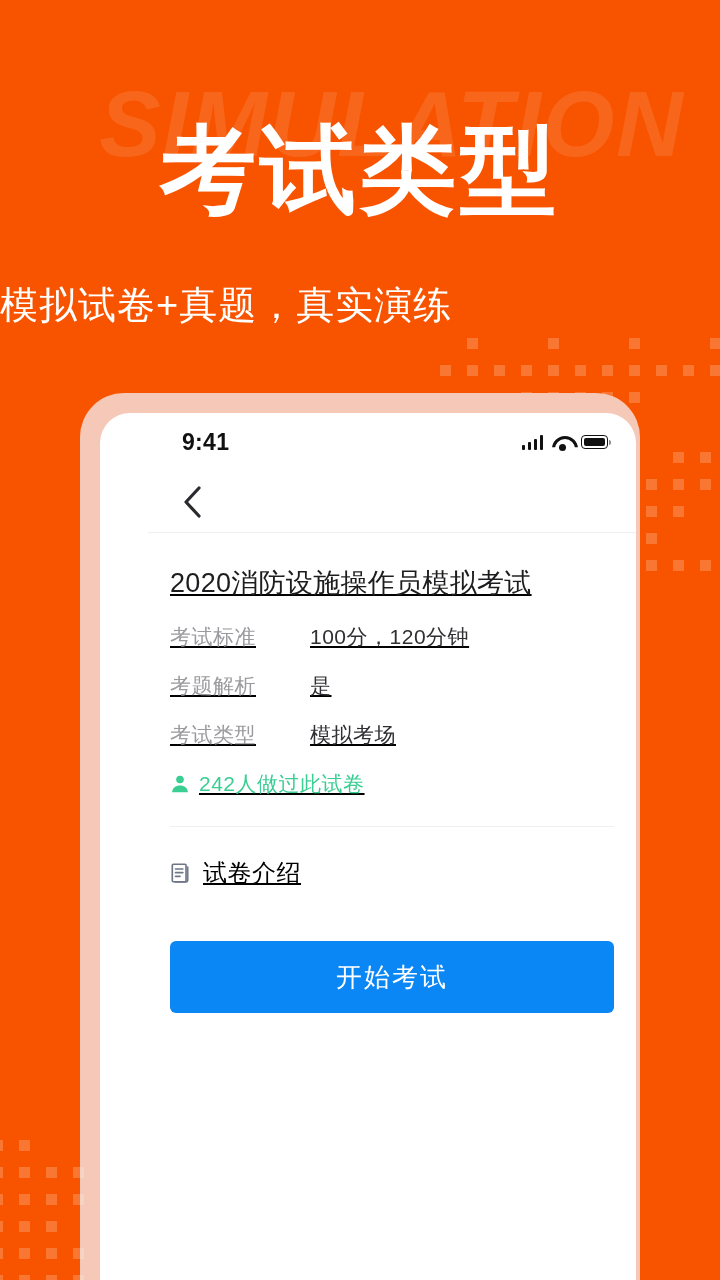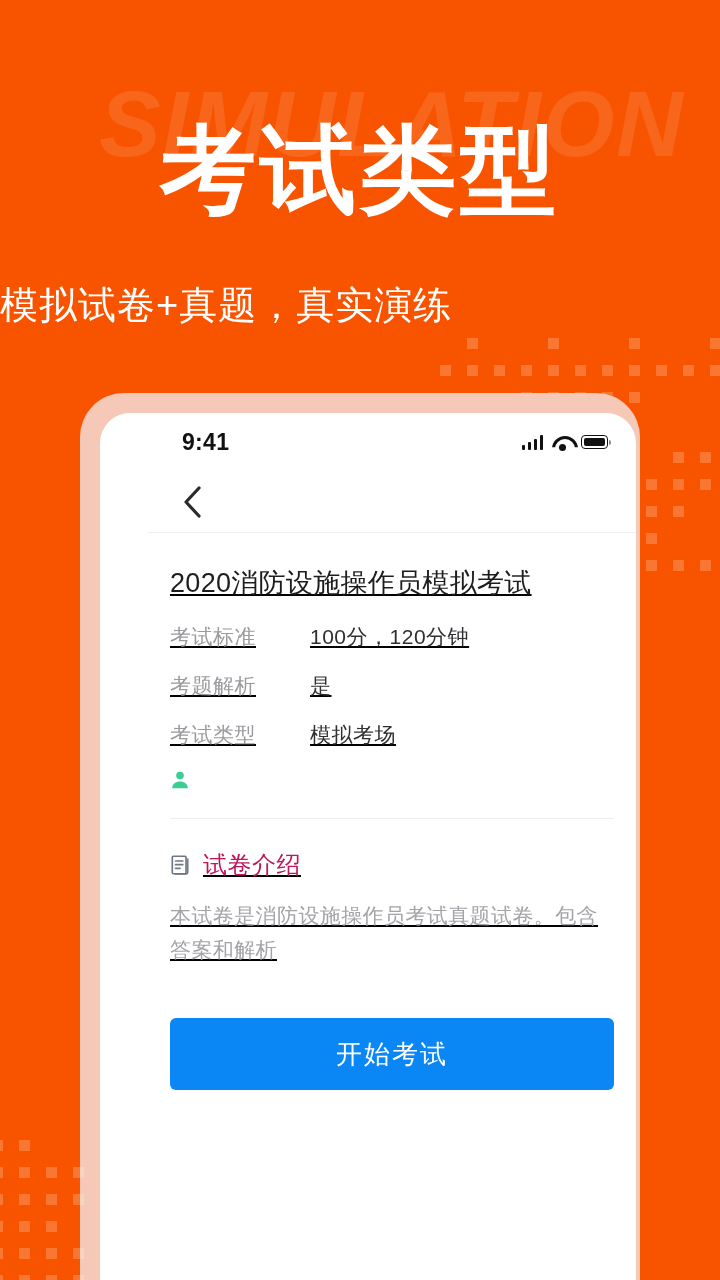--- a/index.html
+++ b/index.html
@@ -197,21 +197,21 @@
   }
   .section{ margin-top:30px; }
   .section-head{
     display:flex;
     align-items:center;
     gap:11px;
   }
   .section-icon{ width:22px; height:22px; display:block; }
   .section-title{
     font-size:24px;
-    color:#be185d;
+    color:#000000;
     letter-spacing:0.5px;
   }
   .section-body{
     margin-top:18px;
     font-size:21px;
     line-height:1.6;
     color:#a3a3a8;
     letter-spacing:0.4px;
   }
 
@@ -351,36 +351,36 @@
         <div class="info-row">
           <span class="info-label">考试类型</span>
           <span class="info-value">模拟考场</span>
         </div>
 
         <div class="people-row">
           <svg class="people-icon" viewBox="0 0 24 24">
             <circle cx="12" cy="6.6" r="4.6" fill="#3ACE93"></circle>
             <path d="M2.6 22c0-5.2 4.2-8.2 9.4-8.2s9.4 3 9.4 8.2z" fill="#3ACE93"></path>
           </svg>
+          <span class="people-text">242人做过此试卷</span>
         </div>
       </div>
 
       <div class="divider"></div>
 
       <div class="section">
         <div class="section-head">
           <svg class="section-icon" viewBox="0 0 24 24">
             <rect x="2.5" y="2.5" width="15" height="19" rx="1.2" fill="none" stroke="#6d7687" stroke-width="1.8"></rect>
             <path d="M19.4 5.5v14.2a2 2 0 0 1-2 2H5.6" fill="none" stroke="#6d7687" stroke-width="1.6" stroke-linecap="round"></path>
             <line x1="6" y1="7.6" x2="14" y2="7.6" stroke="#6d7687" stroke-width="1.8" stroke-linecap="round"></line>
             <line x1="6" y1="11.6" x2="14" y2="11.6" stroke="#6d7687" stroke-width="1.8" stroke-linecap="round"></line>
             <line x1="6" y1="15.6" x2="11" y2="15.6" stroke="#6d7687" stroke-width="1.8" stroke-linecap="round"></line>
           </svg>
           <span class="section-title">试卷介绍</span>
         </div>
-        <div class="section-body">本试卷是消防设施操作员考试真题试卷。包含答案和解析</div>
       </div>
 
       <button class="cta">开始考试</button>
     </div>
 
   </div>
 </div>
 
 </body></html>

